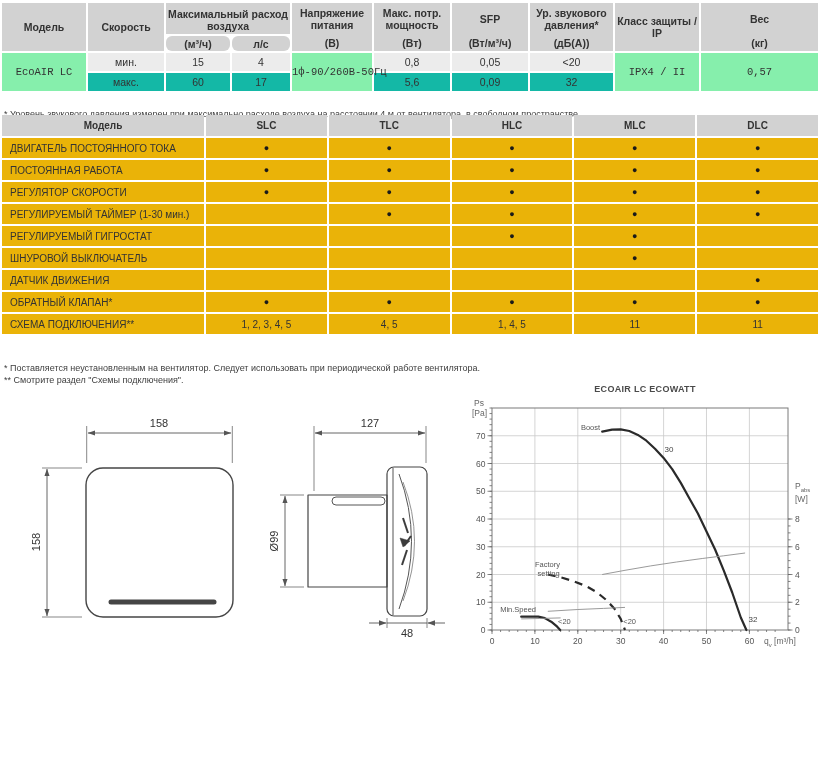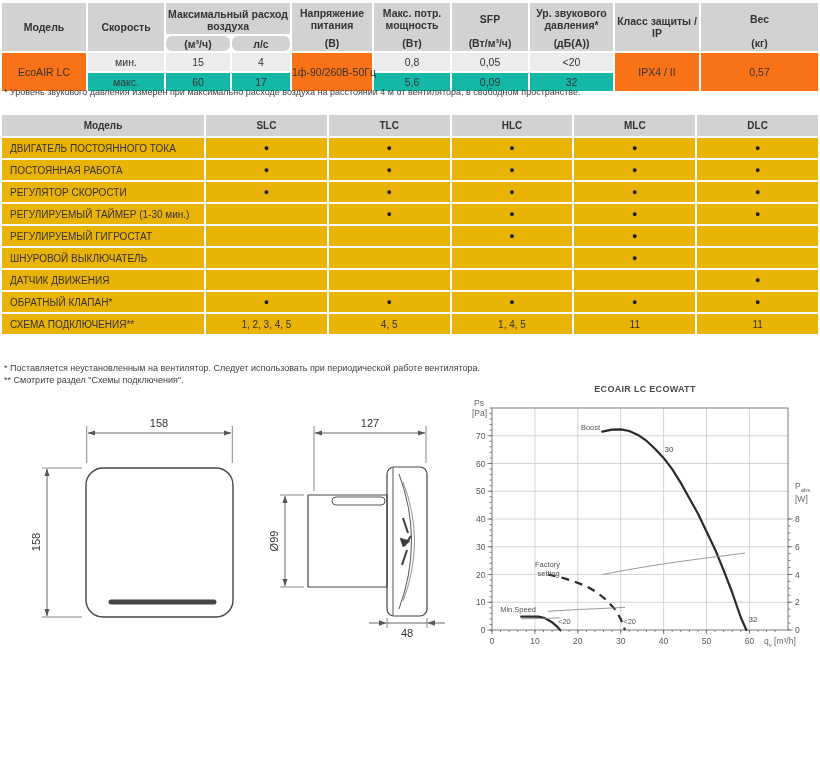--- a/index.html
+++ b/index.html
@@ -11,21 +11,21 @@
   .spec th{background:#d2d2d2;font-weight:bold;padding:0;vertical-align:middle;line-height:12px;}
   .spec td{text-align:center;padding:0;margin-top:28px;}
   .hcell{display:flex;flex-direction:column;height:47px;}
   .hcell.short{height:22px;}
   .hlabel{flex:1;display:flex;align-items:center;justify-content:center;text-align:center;padding:0 2px;}
   .hunit{height:16px;display:flex;align-items:center;justify-content:center;}
   .spec .h1{height:31px;}
   .spec .h2 th{height:15px;border-radius:6px;}
   .spec .rA td{background:#ececec;height:18px;}
   .spec .rB td{background:#14b8a6;height:18px;}
-  .spec td.mg{background:#f97316;}
+  .spec td.mg{background:#86efac;font-family:Liberation Mono, monospace;}
   
   .feat{position:absolute;left:0;top:113px;width:820px;font-size:10px;}
   .feat th{background:#d2d2d2;height:21px;font-weight:bold;padding:0;}
   .feat td{background:#eab308;height:20px;text-align:center;padding:0;}
   .feat td.lbl{text-align:left;padding-left:8px;}
   .feat .dotc{font-size:9px;color:#1a1a1a;}
   
   .fnote{position:absolute;left:4px;font-size:9px;color:#3d3d3d;}
   
   .draw{position:absolute;}
@@ -142,21 +142,21 @@
       <td>макс.</td>
       <td>60</td>
       <td>17</td>
       <td>5,6</td>
       <td>0,09</td>
       <td>32</td>
     </tr>
   </tbody>
     </table>
 
-  <div class="fnote" style="top:87px">* Уровень звукового давления измерен при максимально расходе воздуха на расстоянии 4 м от вентилятора, в свободном пространстве.</div>
+  <div class="fnote" style="top:109px">* Уровень звукового давления измерен при максимально расходе воздуха на расстоянии 4 м от вентилятора, в свободном пространстве.</div>
 
   <table class="feat">
     <colgroup>
       <col style="width:202px">
         <col>
         <col>
         <col>
         <col>
         <col>
     </colgroup>

